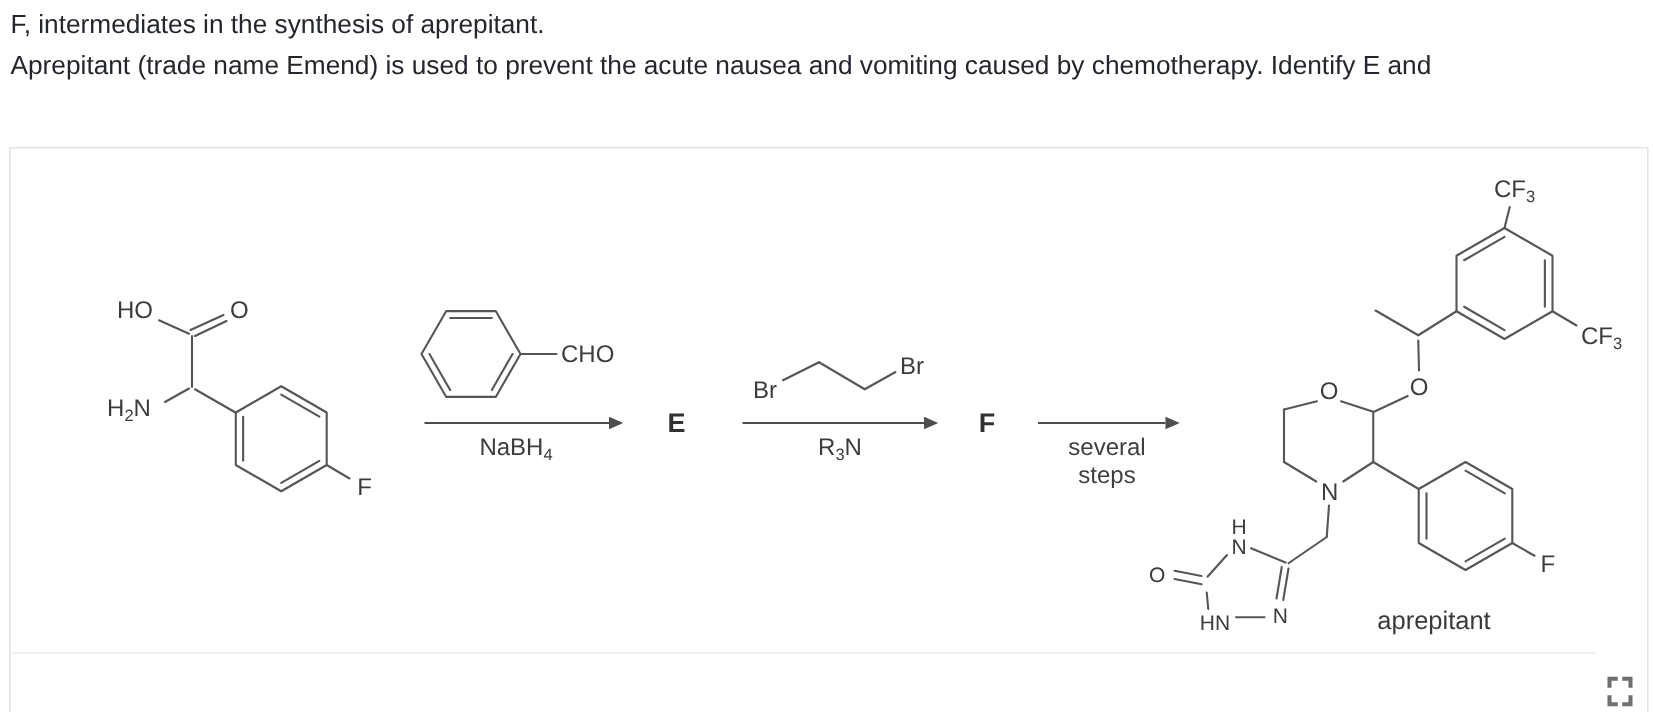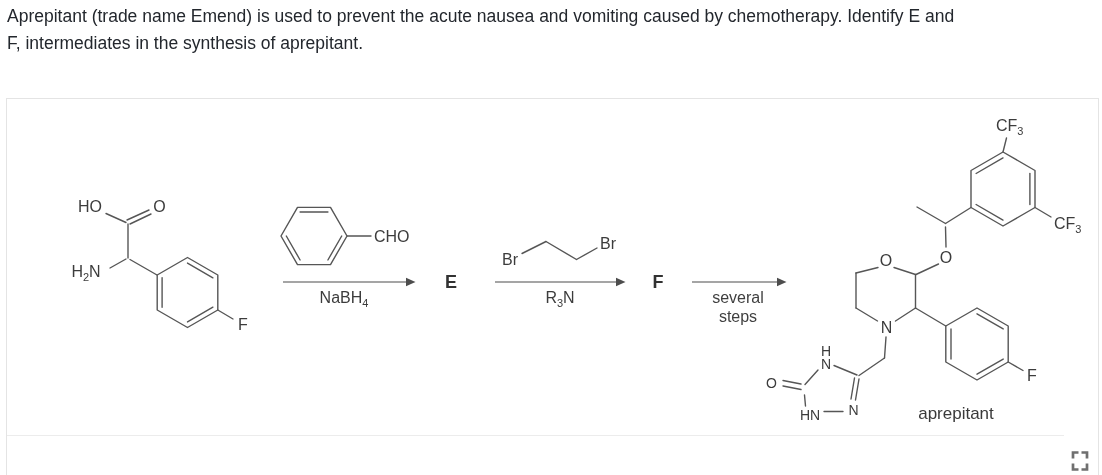--- a/index.html
+++ b/index.html
@@ -22,22 +22,22 @@
   text.name{font-family:"Liberation Sans",sans-serif;font-size:17px;fill:#3a3a3a;}
   .expand-svg{position:absolute;left:1070px;top:450px;width:20px;height:22px;cursor:pointer;}
   .expand-svg path{stroke:#6f6f6f;stroke-width:2.7;fill:none;}
 </style>
 </head>
 <body>
 
 <div class="canvas">
 
   <div class="question">
+    <div>F, intermediates in the synthesis of aprepitant.</div>
     <div>Aprepitant (trade name Emend) is used to prevent the acute nausea and vomiting caused by chemotherapy. Identify E and</div>
-    <div>F, intermediates in the synthesis of aprepitant.</div>
   </div>
 
   <div class="panel"></div>
   <div class="panel-divider"></div>
 
   <svg class="scheme-svg" viewBox="0 0 1102 475">
 
     <g>
       <line class="bond" x1="106" y1="213.5" x2="126" y2="222.5"></line>
       <line class="bond" x1="127" y1="220" x2="149" y2="210"></line>

